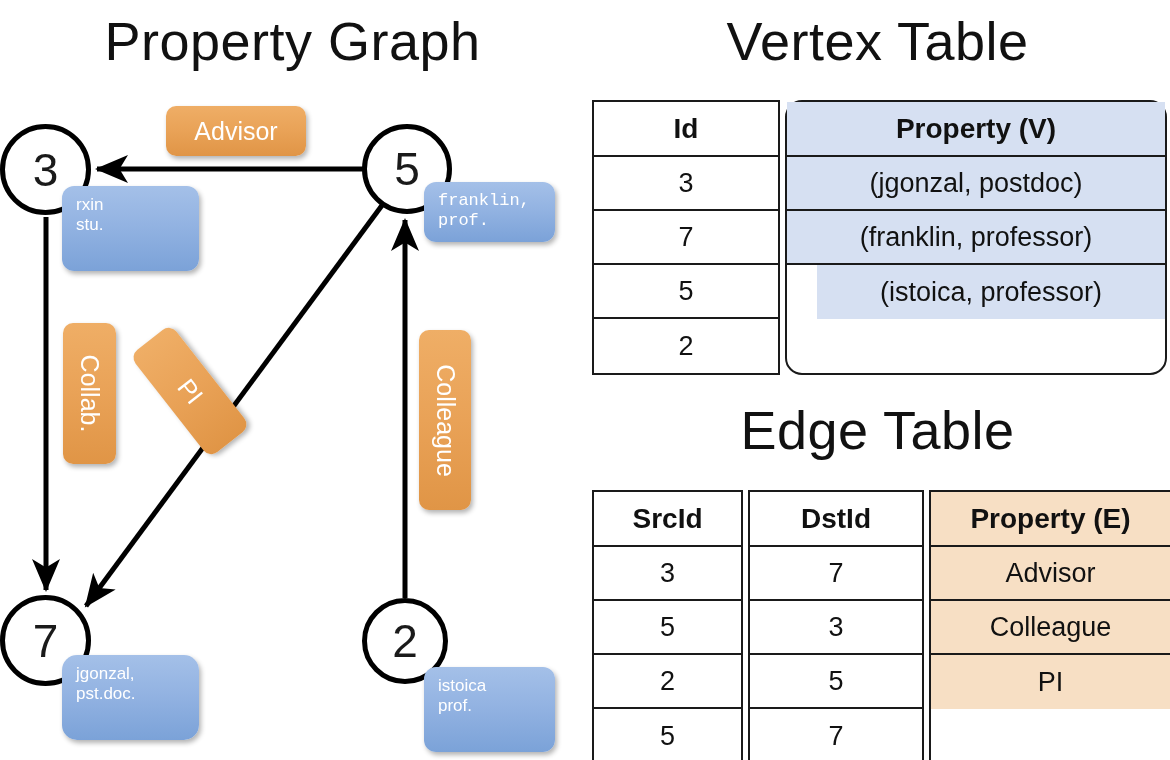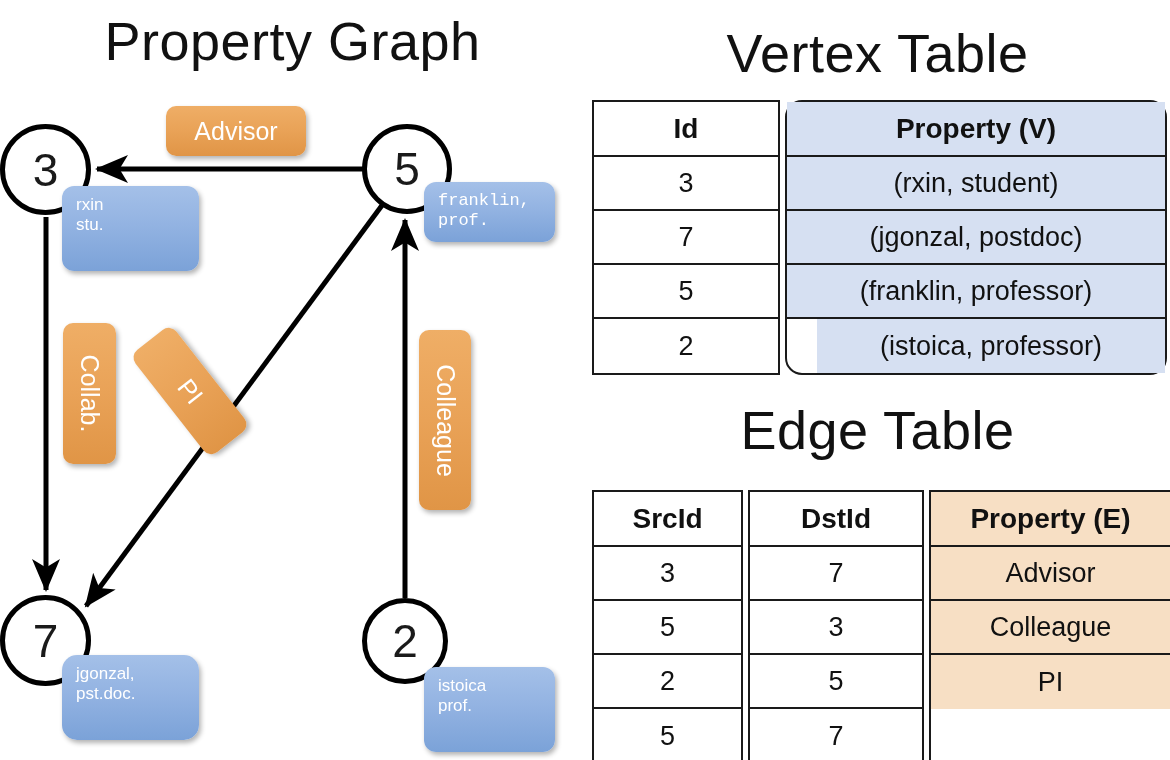--- a/index.html
+++ b/index.html
@@ -22,21 +22,21 @@
     position: absolute;
     font-family: "Liberation Sans", sans-serif;
     font-weight: 400;
     font-size: 54px;
     line-height: 1;
     color: #111;
     white-space: nowrap;
     letter-spacing: 0.5px;
   }
   #title-property-graph { left: 0; top: 14px; width: 585px; text-align: center; }
-  #title-vertex-table  { left: 585px; top: 14px; width: 585px; text-align: center; margin-top: 12px; }
+  #title-vertex-table  { left: 585px; top: 14px; width: 585px; text-align: center; }
   #title-edge-table    { left: 585px; top: 403px; width: 585px; text-align: center; }
 
   
   #graph-panel {
     position: absolute;
     left: 0; top: 0;
     width: 585px; height: 760px;
   }
   #graph-edges {
     position: absolute;
@@ -200,21 +200,20 @@
   <div class="cellwrap">
     <div class="colgroup" style="width:188px;">
       <div class="cell head white" style="height:55px;">Id</div>
       <div class="cell white" style="height:54px;">3</div>
       <div class="cell white" style="height:54px;">7</div>
       <div class="cell white" style="height:54px;">5</div>
       <div class="cell white" style="height:54px;">2</div>
     </div>
     <div class="colgroup" style="width:382px;border-radius:17px;">
       <div class="cell head blue" style="height:55px;">Property (V)</div>
-      <div class="cell blue" style="height:54px;">(rxin, student)</div>
       <div class="cell blue" style="height:54px;">(jgonzal, postdoc)</div>
       <div class="cell blue" style="height:54px;">(franklin, professor)</div>
       <div class="cell blue" style="height:54px;margin-left:30px;">(istoica, professor)</div>
     </div>
   </div>
 </div>
 
 <div class="tbl" id="edge-table">
   <div class="cellwrap">
     <div class="colgroup" style="width:151px;">

